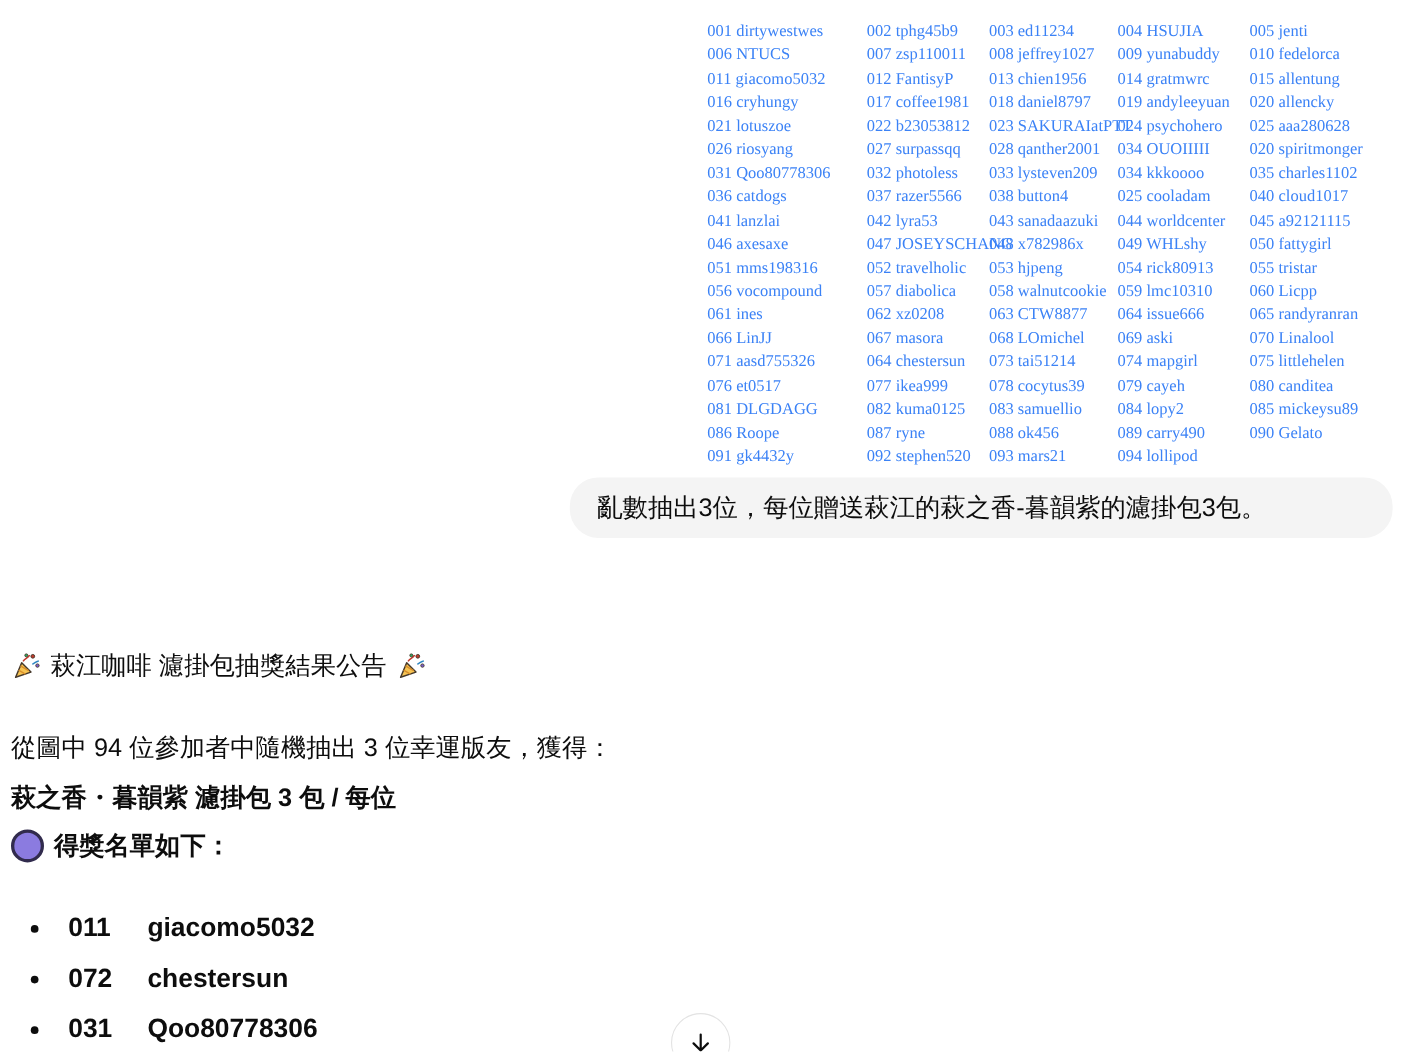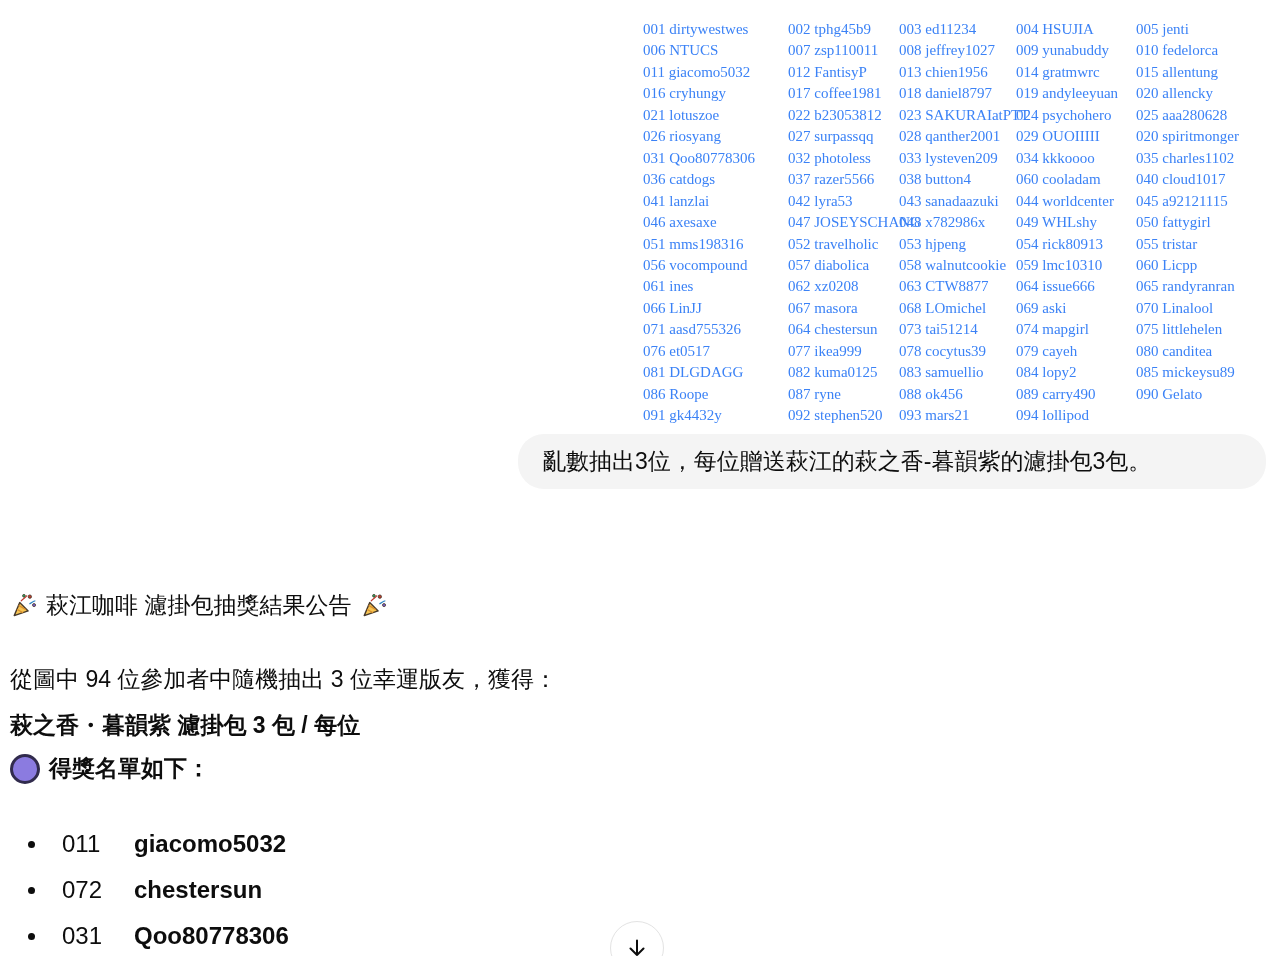--- a/index.html
+++ b/index.html
@@ -56,21 +56,21 @@
     position:absolute;left:10px;top:821px;width:600px;
   }
   ul.winners li{
     position:relative;height:46px;display:flex;align-items:center;
     padding-left:52px;font-size:24px;
   }
   ul.winners li::before{
     content:"";position:absolute;left:18px;top:50%;margin-top:-3.5px;
     width:7px;height:7px;border-radius:50%;background:#0d0d0d;
   }
-  .wno{display:inline-block;width:72px;font-weight:normal;}
+  .wno{display:inline-block;width:72px;font-weight:bold;}
   .wname{font-weight:bold;}
 
   
   .scroll-down{
     position:absolute;left:610px;top:921px;width:54px;height:54px;
     border-radius:50%;background:#ffffff;border:1px solid #e3e3e3;
     display:flex;align-items:center;justify-content:center;
     cursor:pointer;padding:0;
   }
   .scroll-down svg{width:24px;height:24px;display:block;}
@@ -103,31 +103,31 @@
         <span class="pitem">019 andyleeyuan</span>
         <span class="pitem">020 allencky</span>
         <span class="pitem">021 lotuszoe</span>
         <span class="pitem">022 b23053812</span>
         <span class="pitem">023 SAKURAIatPTT</span>
         <span class="pitem">024 psychohero</span>
         <span class="pitem">025 aaa280628</span>
         <span class="pitem">026 riosyang</span>
         <span class="pitem">027 surpassqq</span>
         <span class="pitem">028 qanther2001</span>
-        <span class="pitem">029 OUOIIIII</span>
+        <span class="pitem">034 OUOIIIII</span>
         <span class="pitem">020 spiritmonger</span>
         <span class="pitem">031 Qoo80778306</span>
         <span class="pitem">032 photoless</span>
         <span class="pitem">033 lysteven209</span>
         <span class="pitem">034 kkkoooo</span>
         <span class="pitem">035 charles1102</span>
         <span class="pitem">036 catdogs</span>
         <span class="pitem">037 razer5566</span>
         <span class="pitem">038 button4</span>
-        <span class="pitem">060 cooladam</span>
+        <span class="pitem">025 cooladam</span>
         <span class="pitem">040 cloud1017</span>
         <span class="pitem">041 lanzlai</span>
         <span class="pitem">042 lyra53</span>
         <span class="pitem">043 sanadaazuki</span>
         <span class="pitem">044 worldcenter</span>
         <span class="pitem">045 a92121115</span>
         <span class="pitem">046 axesaxe</span>
         <span class="pitem">047 JOSEYSCHANG</span>
         <span class="pitem">048 x782986x</span>
         <span class="pitem">049 WHLshy</span>

